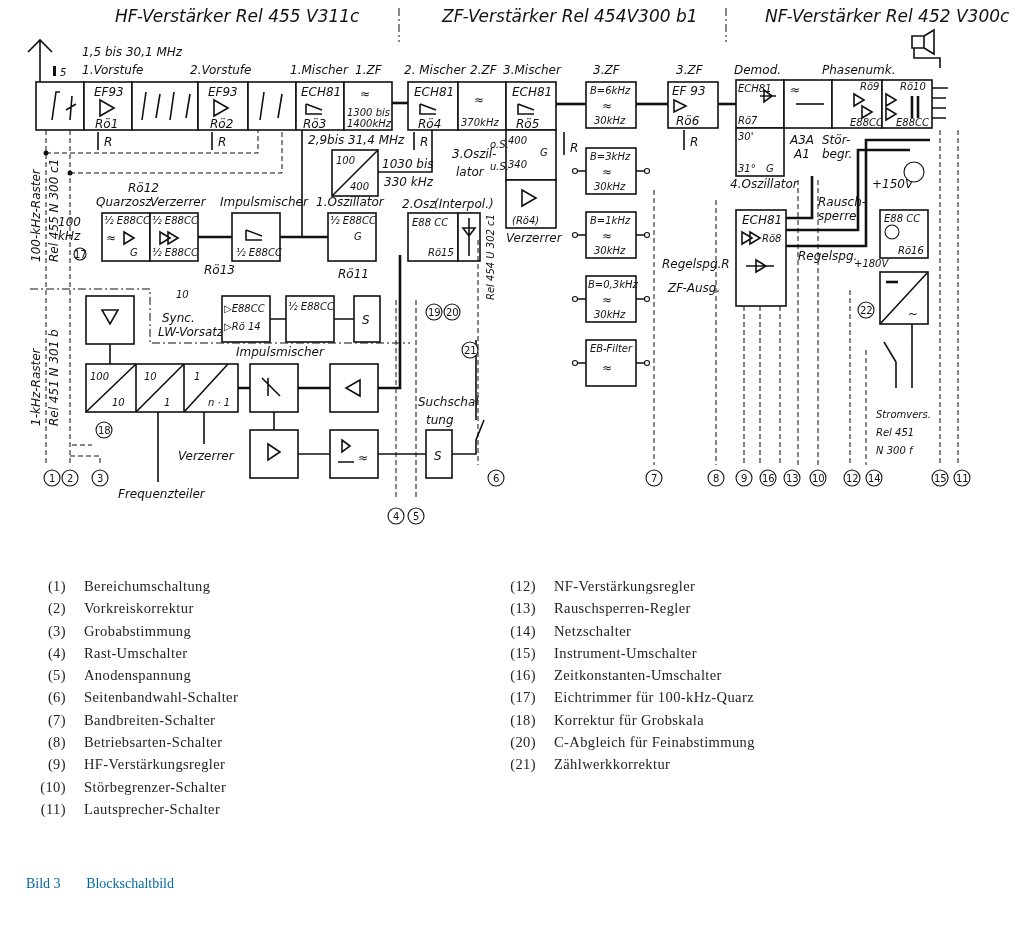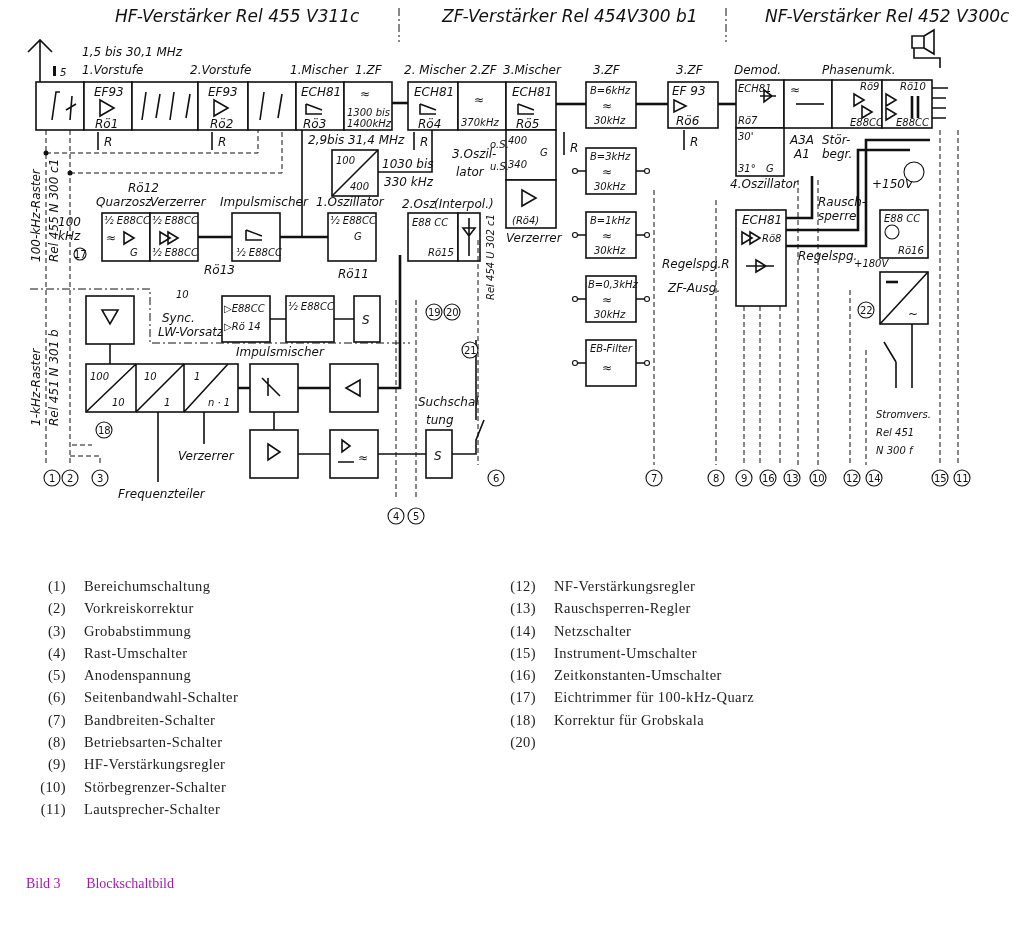--- a/index.html
+++ b/index.html
@@ -16,21 +16,21 @@
   .dash { stroke:#111; stroke-width:1; fill:none; stroke-dasharray:5 3; }
   .dashdot { stroke:#111; stroke-width:1; fill:none; stroke-dasharray:8 3 2 3; }
   .circ { fill:#fff; stroke:#111; stroke-width:1.1; }
   .dot { fill:#111; }
   .legend { position:absolute; font-family:"Liberation Serif", serif; font-size:14.5px; color:#222; letter-spacing:0.4px; }
   .legend .row { height:22.3px; display:flex; }
   .legend .num { width:48px; text-align:right; padding-right:18px; }
   #legend-left { left:18px; top:578px; }
   #legend-right { left:488px; top:578px; }
   .legend .num { box-sizing:content-box; }
-  #caption { position:absolute; left:26px; top:876px; font-family:"Liberation Serif", serif; font-size:14px; color:#a21caf;text-align:right; }
+  #caption { position:absolute; left:26px; top:876px; font-family:"Liberation Serif", serif; font-size:14px; color:#0369a1;text-align:right; }
   #caption span { margin-right:22px; }
 </style>
 </head>
 <body>
 
 <svg id="diagram" viewBox="0 0 1024 540" xmlns="http://www.w3.org/2000/svg">
 
   <text class="t-sec" x="115" y="22">HF-Verstärker Rel 455 V311c</text>
   <text class="t-sec" x="442" y="22">ZF-Verstärker Rel 454V300 b1</text>
   <text class="t-sec" x="765" y="22">NF-Verstärker Rel 452 V300c</text>
@@ -453,19 +453,24 @@
     <div class="row">
       <span class="num">(17)</span>
       <span>Eichtrimmer für 100-kHz-Quarz</span>
     </div>
     <div class="row">
       <span class="num">(18)</span>
       <span>Korrektur für Grobskala</span>
     </div>
     <div class="row">
       <span class="num">(20)</span>
+      <span>C-Abgleich für Feinabstimmung</span>
+    </div>
+    <div class="row">
+      <span class="num">(21)</span>
+      <span>Zählwerkkorrektur</span>
     </div>
   </div>
 
 <div id="caption">
   <span>Bild 3</span>
   <span>Blockschaltbild</span>
 </div>
 
 </body></html>

